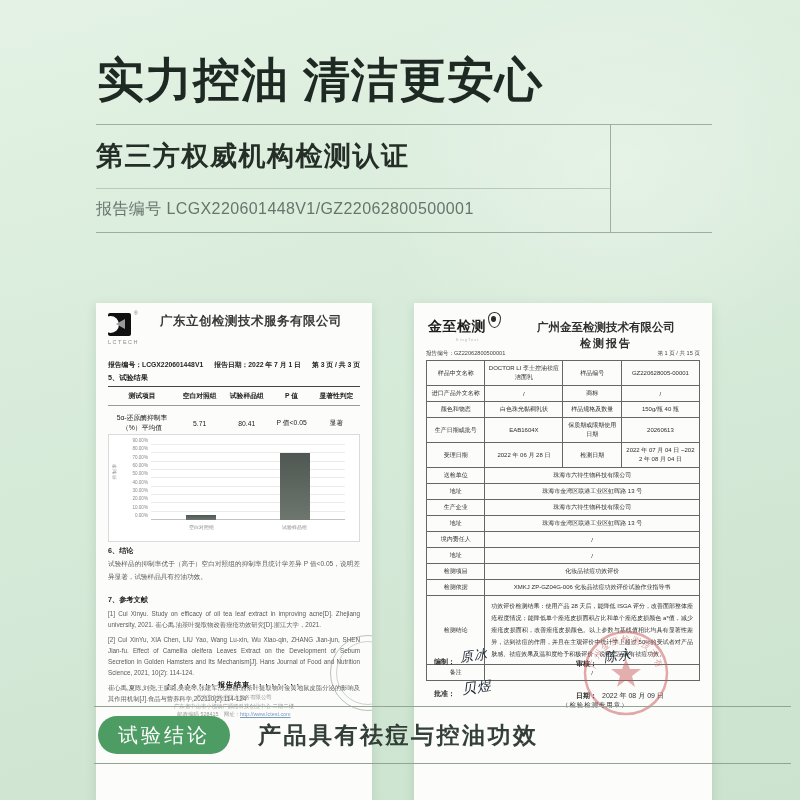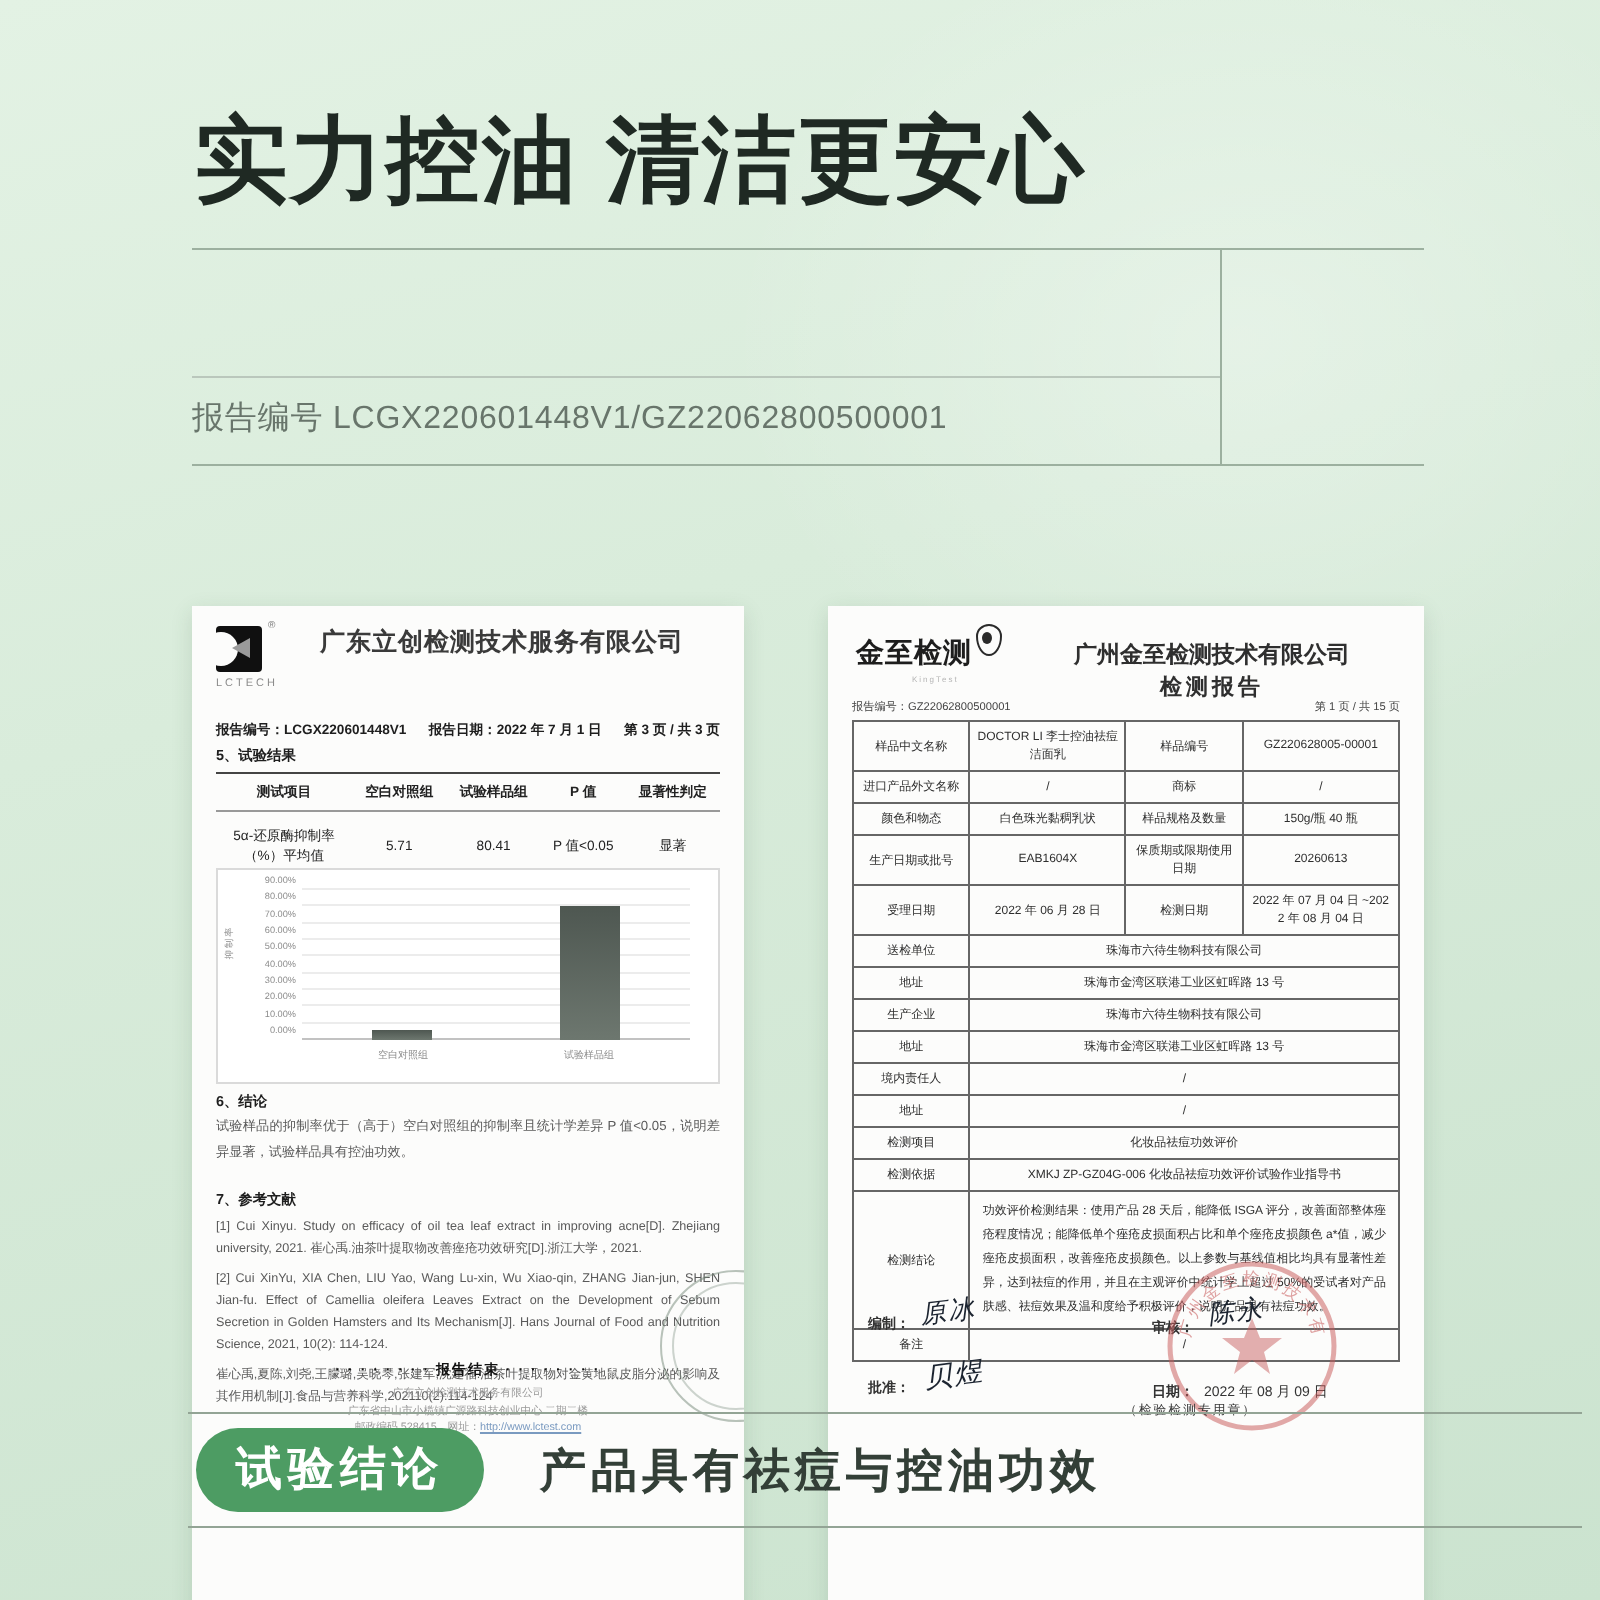--- a/index.html
+++ b/index.html
@@ -88,32 +88,33 @@
   .sig-label{position:absolute;font-weight:700;}
   .sig-script{position:absolute;font-family:"DejaVu Serif","Liberation Serif",serif;font-style:italic;
     font-size:13px;color:#1c2430;transform:rotate(-7deg);letter-spacing:1px;}
   .stamp{position:absolute;left:148px;top:-16px;width:88px;height:88px;opacity:.8;}
   .stamp-note{position:absolute;left:128px;top:56px;font-size:6.4px;color:#3a3a3a;letter-spacing:1px;}
   .sig-date{position:absolute;font-size:7px;color:#333;}
 
   
   .bottombar{position:absolute;left:94px;top:706px;width:697px;height:56px;
     border-top:1px solid #93a495;border-bottom:1px solid #93a495;display:flex;align-items:center;}
-  .pill{background:#4d9c63;color:#ffffff;font-size:23px;font-weight:700;letter-spacing:3px;
+  .pill{background:#4d9c63;color:#ffffff;font-size:20px;font-weight:400;letter-spacing:3px;
     padding:8px 20px;border-radius:22px;margin-left:4px;margin-right:28px;line-height:1.1;}
   .final-text{font-size:23px;color:#333f37;font-weight:700;letter-spacing:2.5px;}
 </style>
 </head>
 <body>
 
 <div class="canvas">
 
   <h1 class="headline">实力控油 清洁更安心</h1>
 
   <div class="subhead">
+    <div class="sub-title">第三方权威机构检测认证</div>
     <div class="sub-div"></div>
     <div class="report-no">报告编号 LCGX220601448V1/GZ22062800500001</div>
     <div class="vline"></div>
   </div>
 
   <div class="page left">
     <div class="lp-head">
       <div class="lc-logoblk">
         <div class="lc-mark"></div>
         <div class="lc-reg">®</div>

